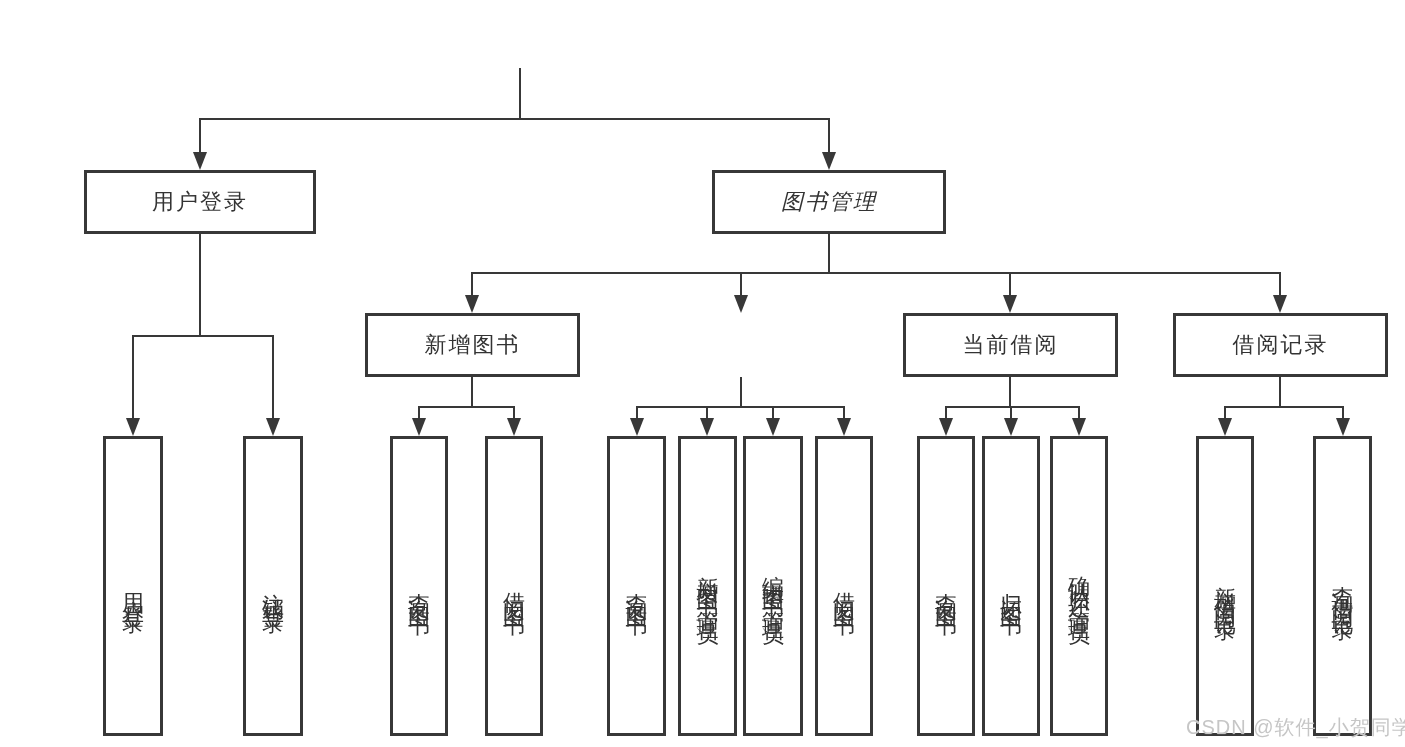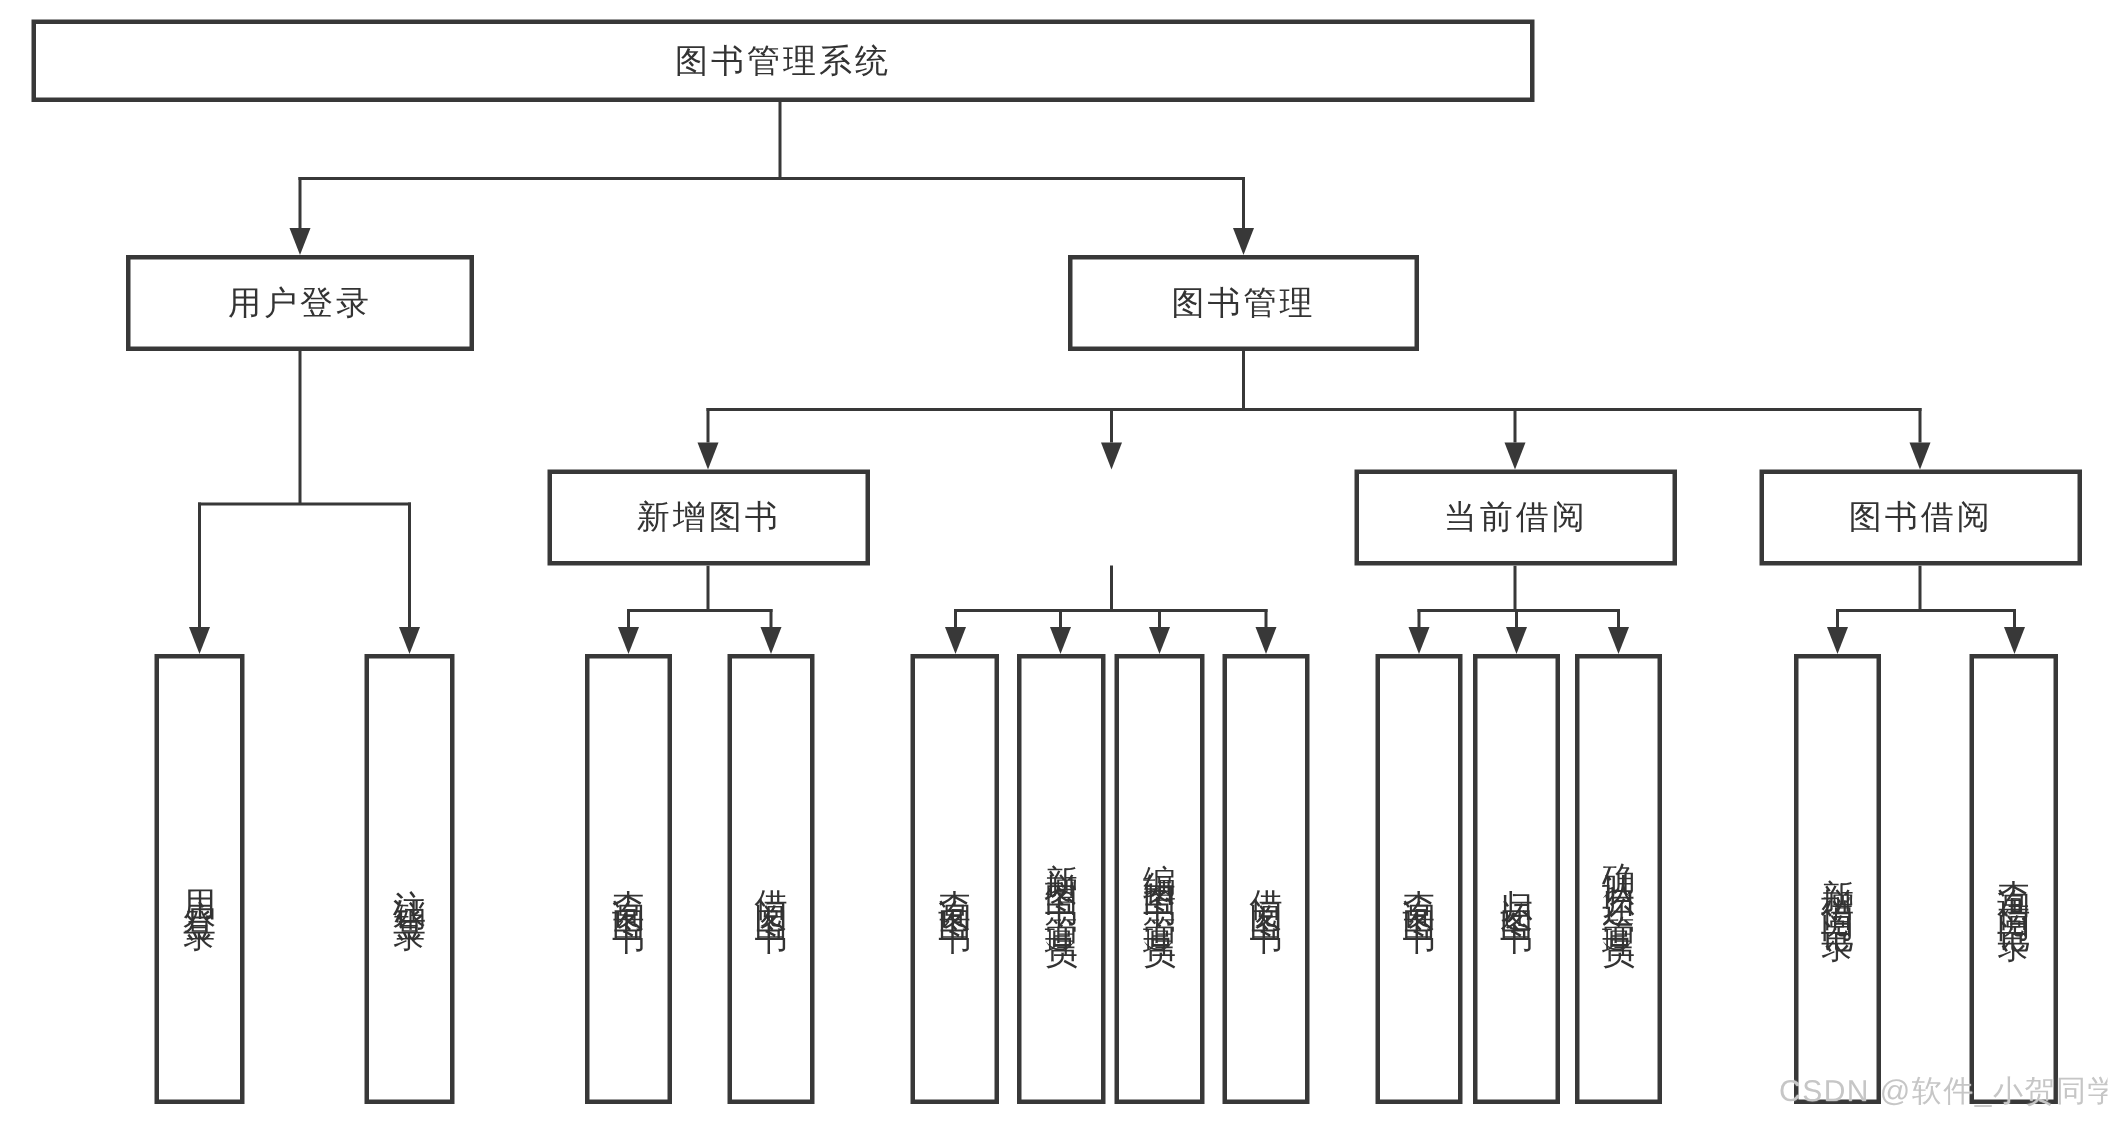--- a/index.html
+++ b/index.html
@@ -33,35 +33,32 @@
     font-size:20px;letter-spacing:1px;color:#c6c6c6;
     text-shadow:0 0 1px #ffffff;
     white-space:nowrap;
   }
 </style>
 </head>
 <body>
 
 <div class="canvas">
 
-  <div class="node" style="left:21px;top:13px;width:1002px;height:55px;">
-    <span>图书管理系统</span>
-  </div>
 
   <div class="vline" style="left:519px;top:68px;height:50px;"></div>
   <div class="hline" style="left:199px;top:118px;width:631px;"></div>
   <div class="vline" style="left:199px;top:118px;height:34px;"></div>
   <div class="arrowhead" style="left:193px;top:152px;"></div>
   <div class="vline" style="left:828px;top:118px;height:34px;"></div>
   <div class="arrowhead" style="left:822px;top:152px;"></div>
 
   <div class="node" style="left:84px;top:170px;width:232px;height:64px;">
     <span>用户登录</span>
   </div>
-  <div class="node" style="left:712px;top:170px;width:234px;height:64px;">
+  <div class="node" style="left:712px;top:170px;width:234px;height:64px;font-style:italic;">
     <span>图书管理</span>
   </div>
 
   <div class="vline" style="left:199px;top:234px;height:102px;"></div>
   <div class="hline" style="left:132px;top:335px;width:142px;"></div>
   <div class="vline" style="left:132px;top:335px;height:83px;"></div>
   <div class="arrowhead" style="left:126px;top:418px;"></div>
   <div class="vline" style="left:272px;top:335px;height:83px;"></div>
   <div class="arrowhead" style="left:266px;top:418px;"></div>
 
@@ -76,21 +73,21 @@
   <div class="vline" style="left:1279px;top:272px;height:23px;"></div>
   <div class="arrowhead" style="left:1273px;top:295px;"></div>
 
   <div class="node" style="left:365px;top:313px;width:215px;height:64px;">
     <span>新增图书</span>
   </div>
   <div class="node" style="left:903px;top:313px;width:215px;height:64px;">
     <span>当前借阅</span>
   </div>
   <div class="node" style="left:1173px;top:313px;width:215px;height:64px;">
-    <span>图书借阅</span>
+    <span>借阅记录</span>
   </div>
 
   <div class="vline" style="left:471px;top:377px;height:29px;"></div>
   <div class="hline" style="left:418px;top:406px;width:97px;"></div>
   <div class="vline" style="left:418px;top:406px;height:12px;"></div>
   <div class="arrowhead" style="left:412px;top:418px;"></div>
   <div class="vline" style="left:513px;top:406px;height:12px;"></div>
   <div class="arrowhead" style="left:507px;top:418px;"></div>
 
   <div class="vline" style="left:740px;top:377px;height:29px;"></div>

